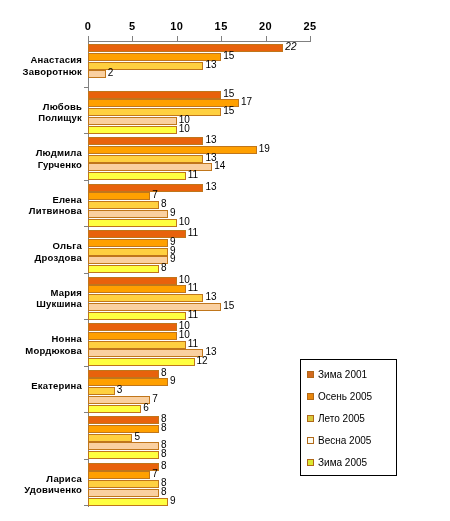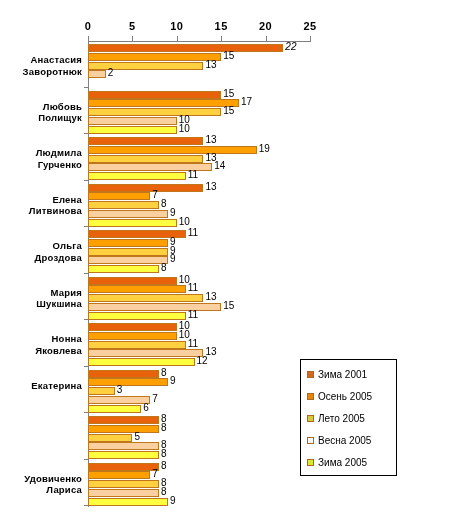--- a/index.html
+++ b/index.html
@@ -254,21 +254,21 @@
         </div>
         <div class="bar-row" style="top: 35.2px; width: 222px;">
           <div class="bar" title="Зима 2005: 11" style="width: 97.68px; background: rgb(255, 255, 64);"></div>
           <div class="bar-val" style="left: 97.68px;">11</div>
         </div>
       </div>
       <div class="group" style="top: 323px; height: 46.5px;">
         <div class="cat-tick" style="top: 42.5px;"></div>
         <div class="cat-label" style="top: 10.25px;">
           <div>Нонна</div>
-          <div>Яковлева</div>
+          <div>Мордюкова</div>
         </div>
         <div class="bar-row" style="top: 0px; width: 222px;">
           <div class="bar" title="Зима 2006: 10" style="width: 88.8px; background: rgb(232, 98, 12);"></div>
           <div class="bar-val" style="left: 88.8px;">10</div>
         </div>
         <div class="bar-row" style="top: 8.8px; width: 222px;">
           <div class="bar" title="Осень 2005: 10" style="width: 88.8px; background: rgb(255, 160, 0);"></div>
           <div class="bar-val" style="left: 88.8px;">10</div>
         </div>
         <div class="bar-row" style="top: 17.6px; width: 222px;">
@@ -331,22 +331,22 @@
           <div class="bar-val" style="left: 71.04px;">8</div>
         </div>
         <div class="bar-row" style="top: 35.2px; width: 222px;">
           <div class="bar" title="Зима 2005: 8" style="width: 71.04px; background: rgb(255, 255, 64);"></div>
           <div class="bar-val" style="left: 71.04px;">8</div>
         </div>
       </div>
       <div class="group" style="top: 462.5px; height: 46.5px;">
         <div class="cat-tick" style="top: 42.5px;"></div>
         <div class="cat-label" style="top: 10.25px;">
+          <div>Лариса</div>
           <div>Удовиченко</div>
-          <div>Лариса</div>
         </div>
         <div class="bar-row" style="top: 0px; width: 222px;">
           <div class="bar" title="Зима 2006: 8" style="width: 71.04px; background: rgb(232, 98, 12);"></div>
           <div class="bar-val" style="left: 71.04px;">8</div>
         </div>
         <div class="bar-row" style="top: 8.8px; width: 222px;">
           <div class="bar" title="Осень 2005: 7" style="width: 62.16px; background: rgb(255, 160, 0);"></div>
           <div class="bar-val" style="left: 62.16px;">7</div>
         </div>
         <div class="bar-row" style="top: 17.6px; width: 222px;">

